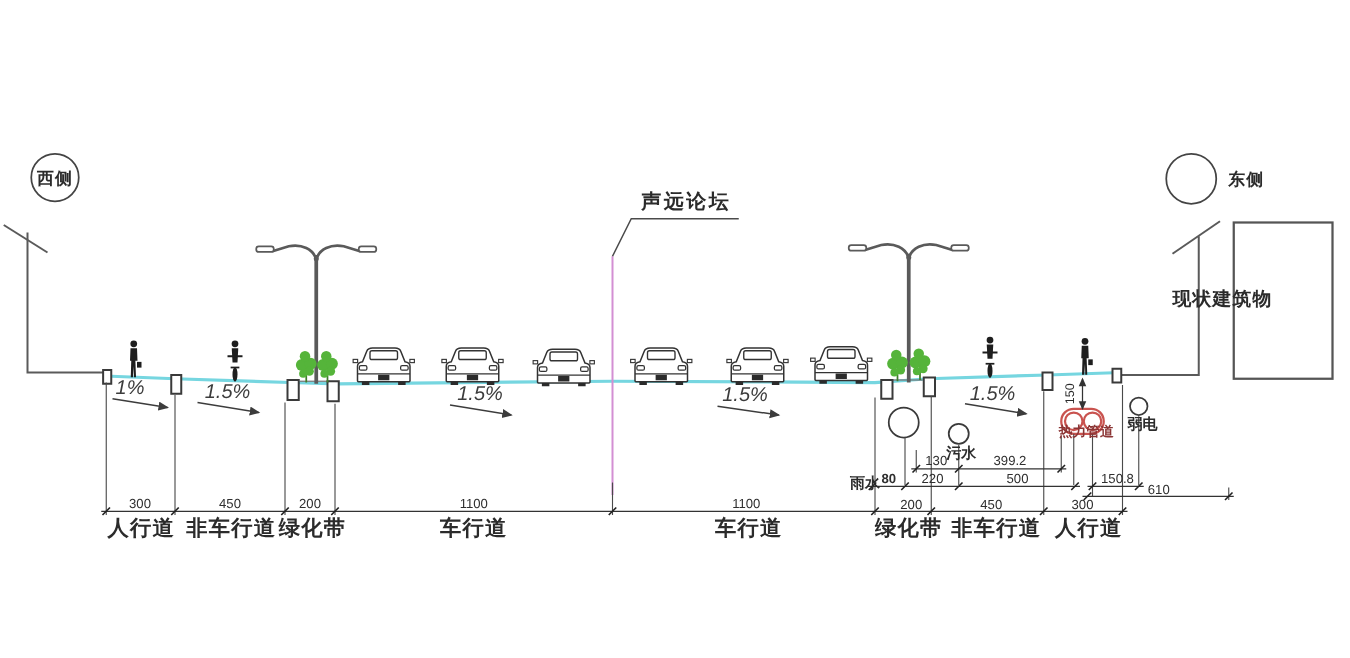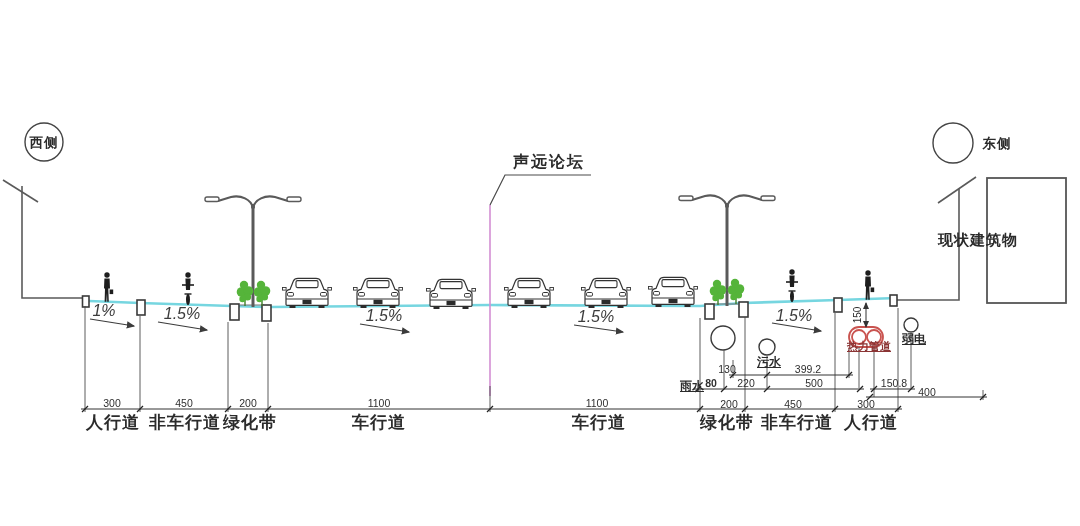--- a/index.html
+++ b/index.html
@@ -6,21 +6,21 @@
   #stage{
     position:relative;width:1080px;height:454px;background:#fff;overflow:hidden;
     font-family:"Liberation Sans","DejaVu Sans",sans-serif;color:#2b2b2b;
   }
   #linework{position:absolute;left:0;top:0;}
   .lbl{position:absolute;transform:translateX(-50%);white-space:nowrap;line-height:1;}
   .ring{font-size:13.5px;font-weight:700;letter-spacing:1px;}
   .cl{font-size:16px;font-weight:700;letter-spacing:2px;}
   .bld{font-size:15px;font-weight:700;letter-spacing:1px;}
   .slope{font-size:16px;font-style:italic;color:#3c3c3c;}
-  .util{font-size:12px;font-weight:700;text-decoration:underline;}
+  .util{font-size:12px;font-weight:700;}
   .util.heat{color:#8b3535;font-size:11px;}
   .dim{font-size:10.5px;color:#2f2f2f;}
   .seg{font-size:17px;font-weight:700;letter-spacing:1px;}
   .vlbl{position:absolute;transform:translate(-50%,-50%) rotate(-90deg);font-size:10px;white-space:nowrap;}
   .wm-gray{position:absolute;left:779px;top:466px;font-size:27px;color:#a9a9a9;letter-spacing:2px;white-space:nowrap;z-index:2;}
   .wm-pink{position:absolute;left:872px;top:476px;font-size:41px;font-weight:800;font-style:italic;
     color:#e62e5a;letter-spacing:1px;white-space:nowrap;z-index:3;transform:skewX(-6deg);}
 </style>
 </head>
 <body>
@@ -221,27 +221,27 @@
   <span class="lbl slope" style="left:384px;top:308px;">1.5%</span>
   <span class="lbl slope" style="left:596px;top:309px;">1.5%</span>
   <span class="lbl slope" style="left:794px;top:308px;">1.5%</span>
 
   <span class="lbl util" style="left:692px;top:352px;margin-top:28px;">雨水</span>
   <span class="lbl util" style="left:769px;top:356px;">污水</span>
   <span class="lbl util heat" style="left:869px;top:341px;">热力管道</span>
   <span class="lbl util" style="left:914px;top:333px;">弱电</span>
   <span class="vlbl" style="left:857px;top:315px;">150</span>
 
-  <span class="lbl dim" style="left:727px;top:364px;">130</span>
+  <span class="lbl dim" style="left:749px;top:364px;">130</span>
   <span class="lbl dim" style="left:808px;top:364px;">399.2</span>
   <span class="lbl dim" style="left:711px;top:378px;font-weight:bold;">80</span>
   <span class="lbl dim" style="left:746px;top:378px;">220</span>
   <span class="lbl dim" style="left:814px;top:378px;">500</span>
   <span class="lbl dim" style="left:894px;top:378px;">150.8</span>
-  <span class="lbl dim" style="left:927px;top:387px;">400</span>
+  <span class="lbl dim" style="left:927px;top:387px;">610</span>
 
   <span class="lbl dim" style="left:112px;top:398px;">300</span>
   <span class="lbl dim" style="left:184px;top:398px;">450</span>
   <span class="lbl dim" style="left:248px;top:398px;">200</span>
   <span class="lbl dim" style="left:379px;top:398px;">1100</span>
   <span class="lbl dim" style="left:597px;top:398px;">1100</span>
   <span class="lbl dim" style="left:729px;top:399px;">200</span>
   <span class="lbl dim" style="left:793px;top:399px;">450</span>
   <span class="lbl dim" style="left:866px;top:399px;">300</span>
 

